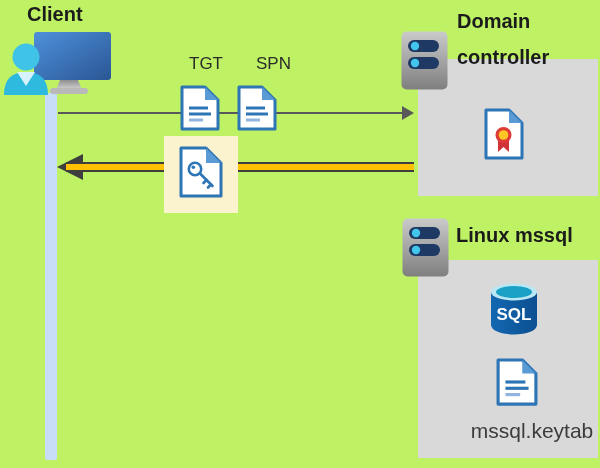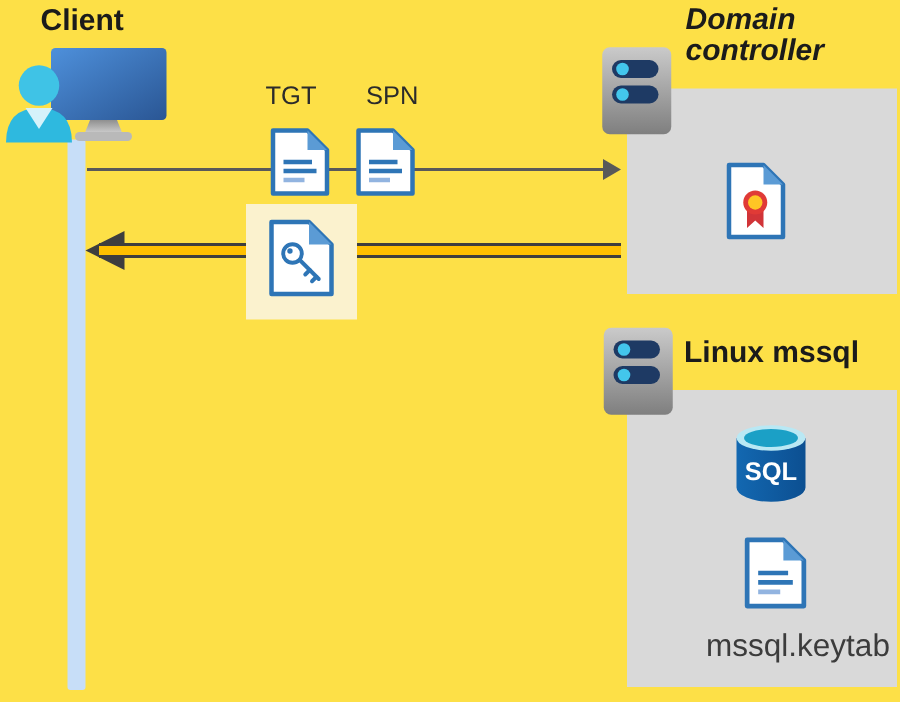--- a/index.html
+++ b/index.html
@@ -1,35 +1,35 @@
 <!DOCTYPE html>
 <html><head>
 <meta charset="utf-8">
 <style>
   html,body{margin:0;padding:0;background:#fff;}
-  #stage{position:relative;width:600px;height:468px;background:#fde047;
+  #stage{position:relative;width:600px;height:468px;background:#bef264;
          font-family:"Liberation Sans",sans-serif;overflow:hidden;}
   .abs{position:absolute;}
   .title{position:absolute;font-weight:700;font-size:20px;color:#1b1b1b;}
   #client-title{left:27px;top:3px;}
-  #dc-title{left:457px;top:3px;width:128px;line-height:21px;font-style:italic;}
+  #dc-title{left:457px;top:3px;width:128px;line-height:36px;}
   #linux-title{left:456px;top:224px;white-space:nowrap;}
   .panel{position:absolute;background:#d9d9d9;}
   #dc-box{left:418px;top:59px;width:180px;height:137px;}
   #linux-box{left:418px;top:260px;width:180px;height:198px;}
   #session-bar{left:45px;top:93px;width:12px;height:367px;background:#c7def8;border-radius:2px;}
   #req-line{left:58px;top:112px;width:346px;height:2px;background:#595959;}
   #req-head{left:402px;top:106px;width:0;height:0;
             border-left:12px solid #595959;border-top:7px solid transparent;border-bottom:7px solid transparent;}
   #resp-head{left:57px;top:154px;width:0;height:0;
              border-right:26px solid #3e3e3e;border-top:13px solid transparent;border-bottom:13px solid transparent;}
   #resp-shaft{left:66px;top:162px;width:348px;height:10px;background:#ffc000;
               border-top:2px solid #3e3e3e;border-bottom:2px solid #3e3e3e;box-sizing:border-box;}
   #key-highlight{left:164px;top:136px;width:74px;height:77px;background:#fbf2ce;}
-  .ticket-label{position:absolute;font-size:17px;color:#2b2b2b;}
+  .ticket-label{position:absolute;font-size:17px;color:#2b2b2b;margin-left:12px;}
   #tgt-label{left:177px;top:54px;}
   #spn-label{left:244px;top:54px;}
   #keytab-label{left:418px;top:419px;width:180px;text-align:center;font-size:21px;color:#3c3c3c;margin-left:24px;}
   svg{display:block;}
 </style>
 </head>
 <body>
 
 <div id="stage">
 

